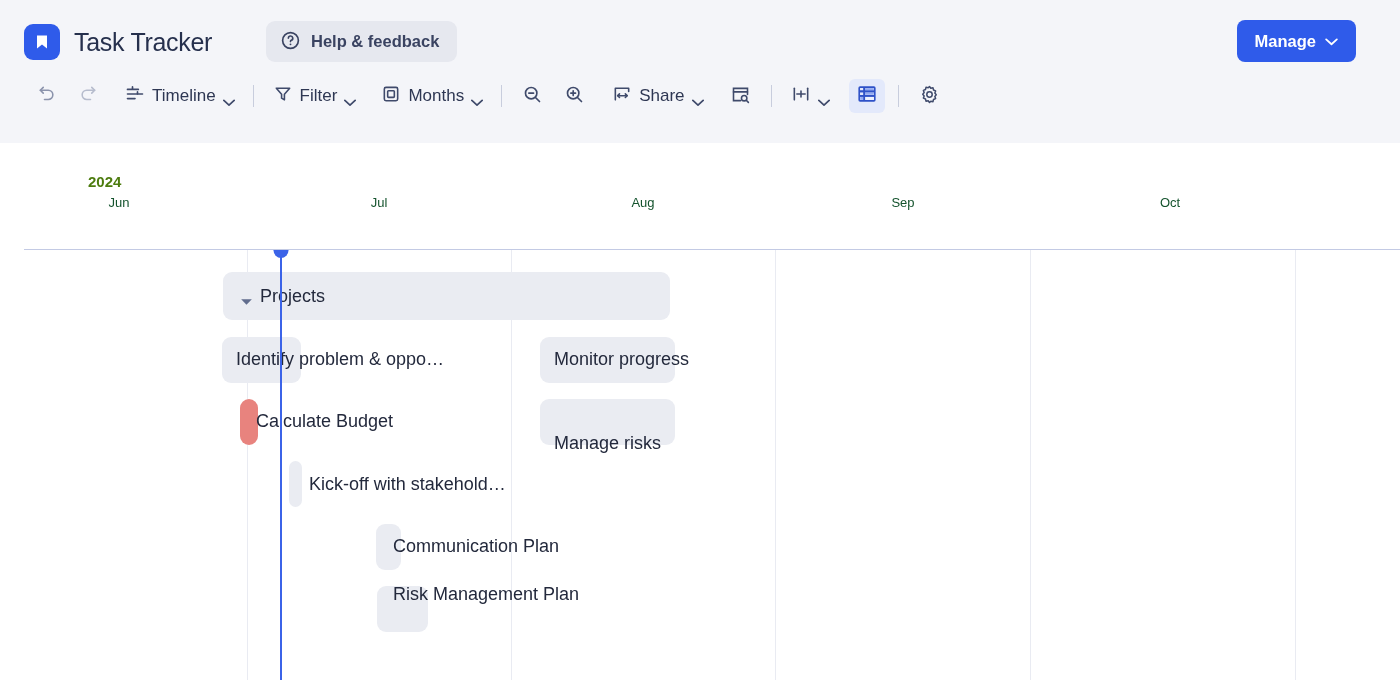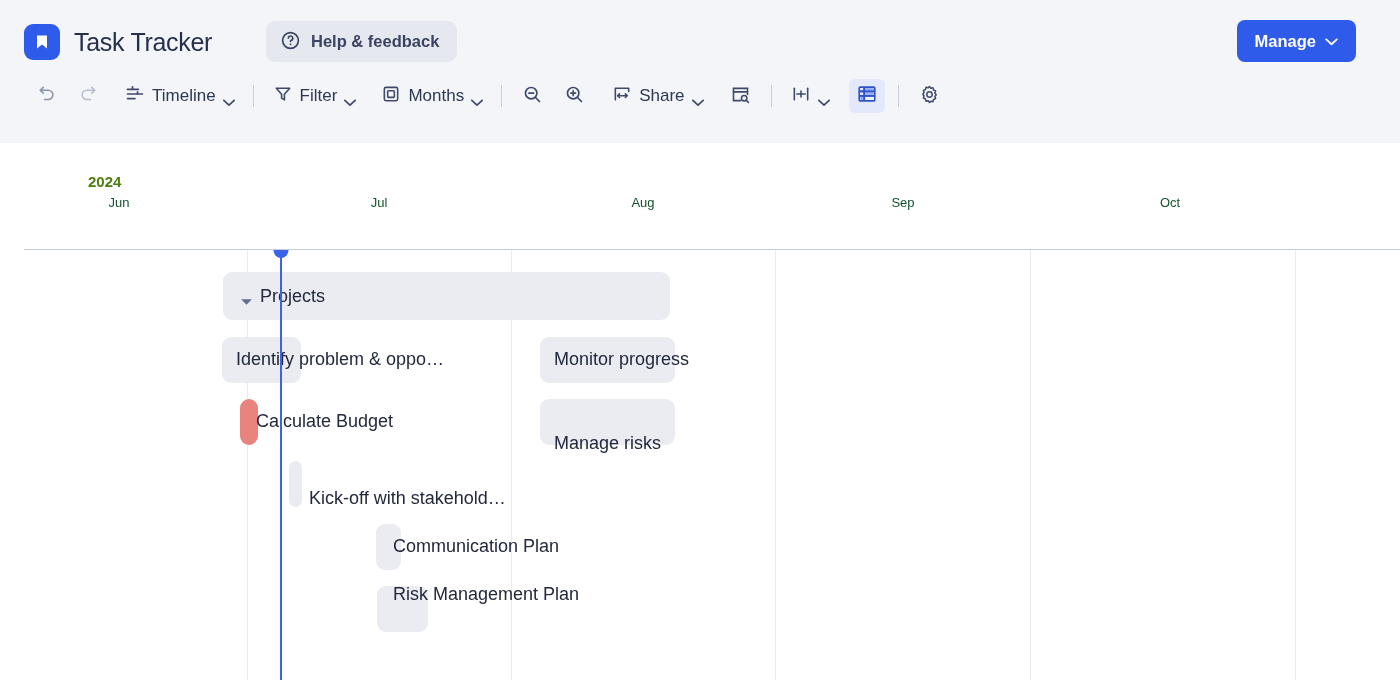--- a/index.html
+++ b/index.html
@@ -466,21 +466,21 @@
         <div class="bar-label" style="left: 260px; top: 46px; transform: translateY(-50%);">Projects</div>
         <div class="bar" style="left: 222px; top: 87px; width: 79px; height: 46px; background: rgb(234, 236, 242);"></div>
         <div class="bar-label" style="left: 236px; top: 109px; transform: translateY(-50%);">Identify problem &amp; oppo…</div>
         <div class="bar" style="left: 540px; top: 87px; width: 135px; height: 46px; background: rgb(234, 236, 242);"></div>
         <div class="bar-label" style="left: 554px; top: 109px; transform: translateY(-50%);">Monitor progress</div>
         <div class="bar bar-red" style="left: 240px; top: 149px; width: 18px; height: 46px; background: rgb(232, 131, 126);"></div>
         <div class="bar-label" style="left: 256px; top: 171px; transform: translateY(-50%);">Calculate Budget</div>
         <div class="bar" style="left: 540px; top: 149px; width: 135px; height: 46px; background: rgb(234, 236, 242);"></div>
         <div class="bar-label" style="left: 554px; top: 171px; transform: translateY(-50%); margin-top: 22px;">Manage risks</div>
         <div class="bar" style="left: 289px; top: 211px; width: 13px; height: 46px; background: rgb(234, 236, 242);"></div>
-        <div class="bar-label" style="left: 309px; top: 248px; transform: translateY(-50%);">Kick-off with stakehold…</div>
+        <div class="bar-label" style="left: 309px; top: 234px; transform: translateY(-50%);">Kick-off with stakehold…</div>
         <div class="bar" style="left: 376px; top: 274px; width: 25px; height: 46px; background: rgb(234, 236, 242);"></div>
         <div class="bar-label" style="left: 393px; top: 296px; transform: translateY(-50%);">Communication Plan</div>
         <div class="bar" style="left: 377px; top: 336px; width: 51px; height: 46px; background: rgb(234, 236, 242);"></div>
         <div class="bar-label" style="left: 393px; top: 344px; transform: translateY(-50%);">Risk Management Plan</div>
       </div>
     <div id="today">
         <div class="today-line" style="left: 280px; background: rgb(59, 99, 232);"></div>
         <div class="today-dot" style="left: 281px; background: rgb(59, 99, 232);"></div>
       </div>
   </div>

